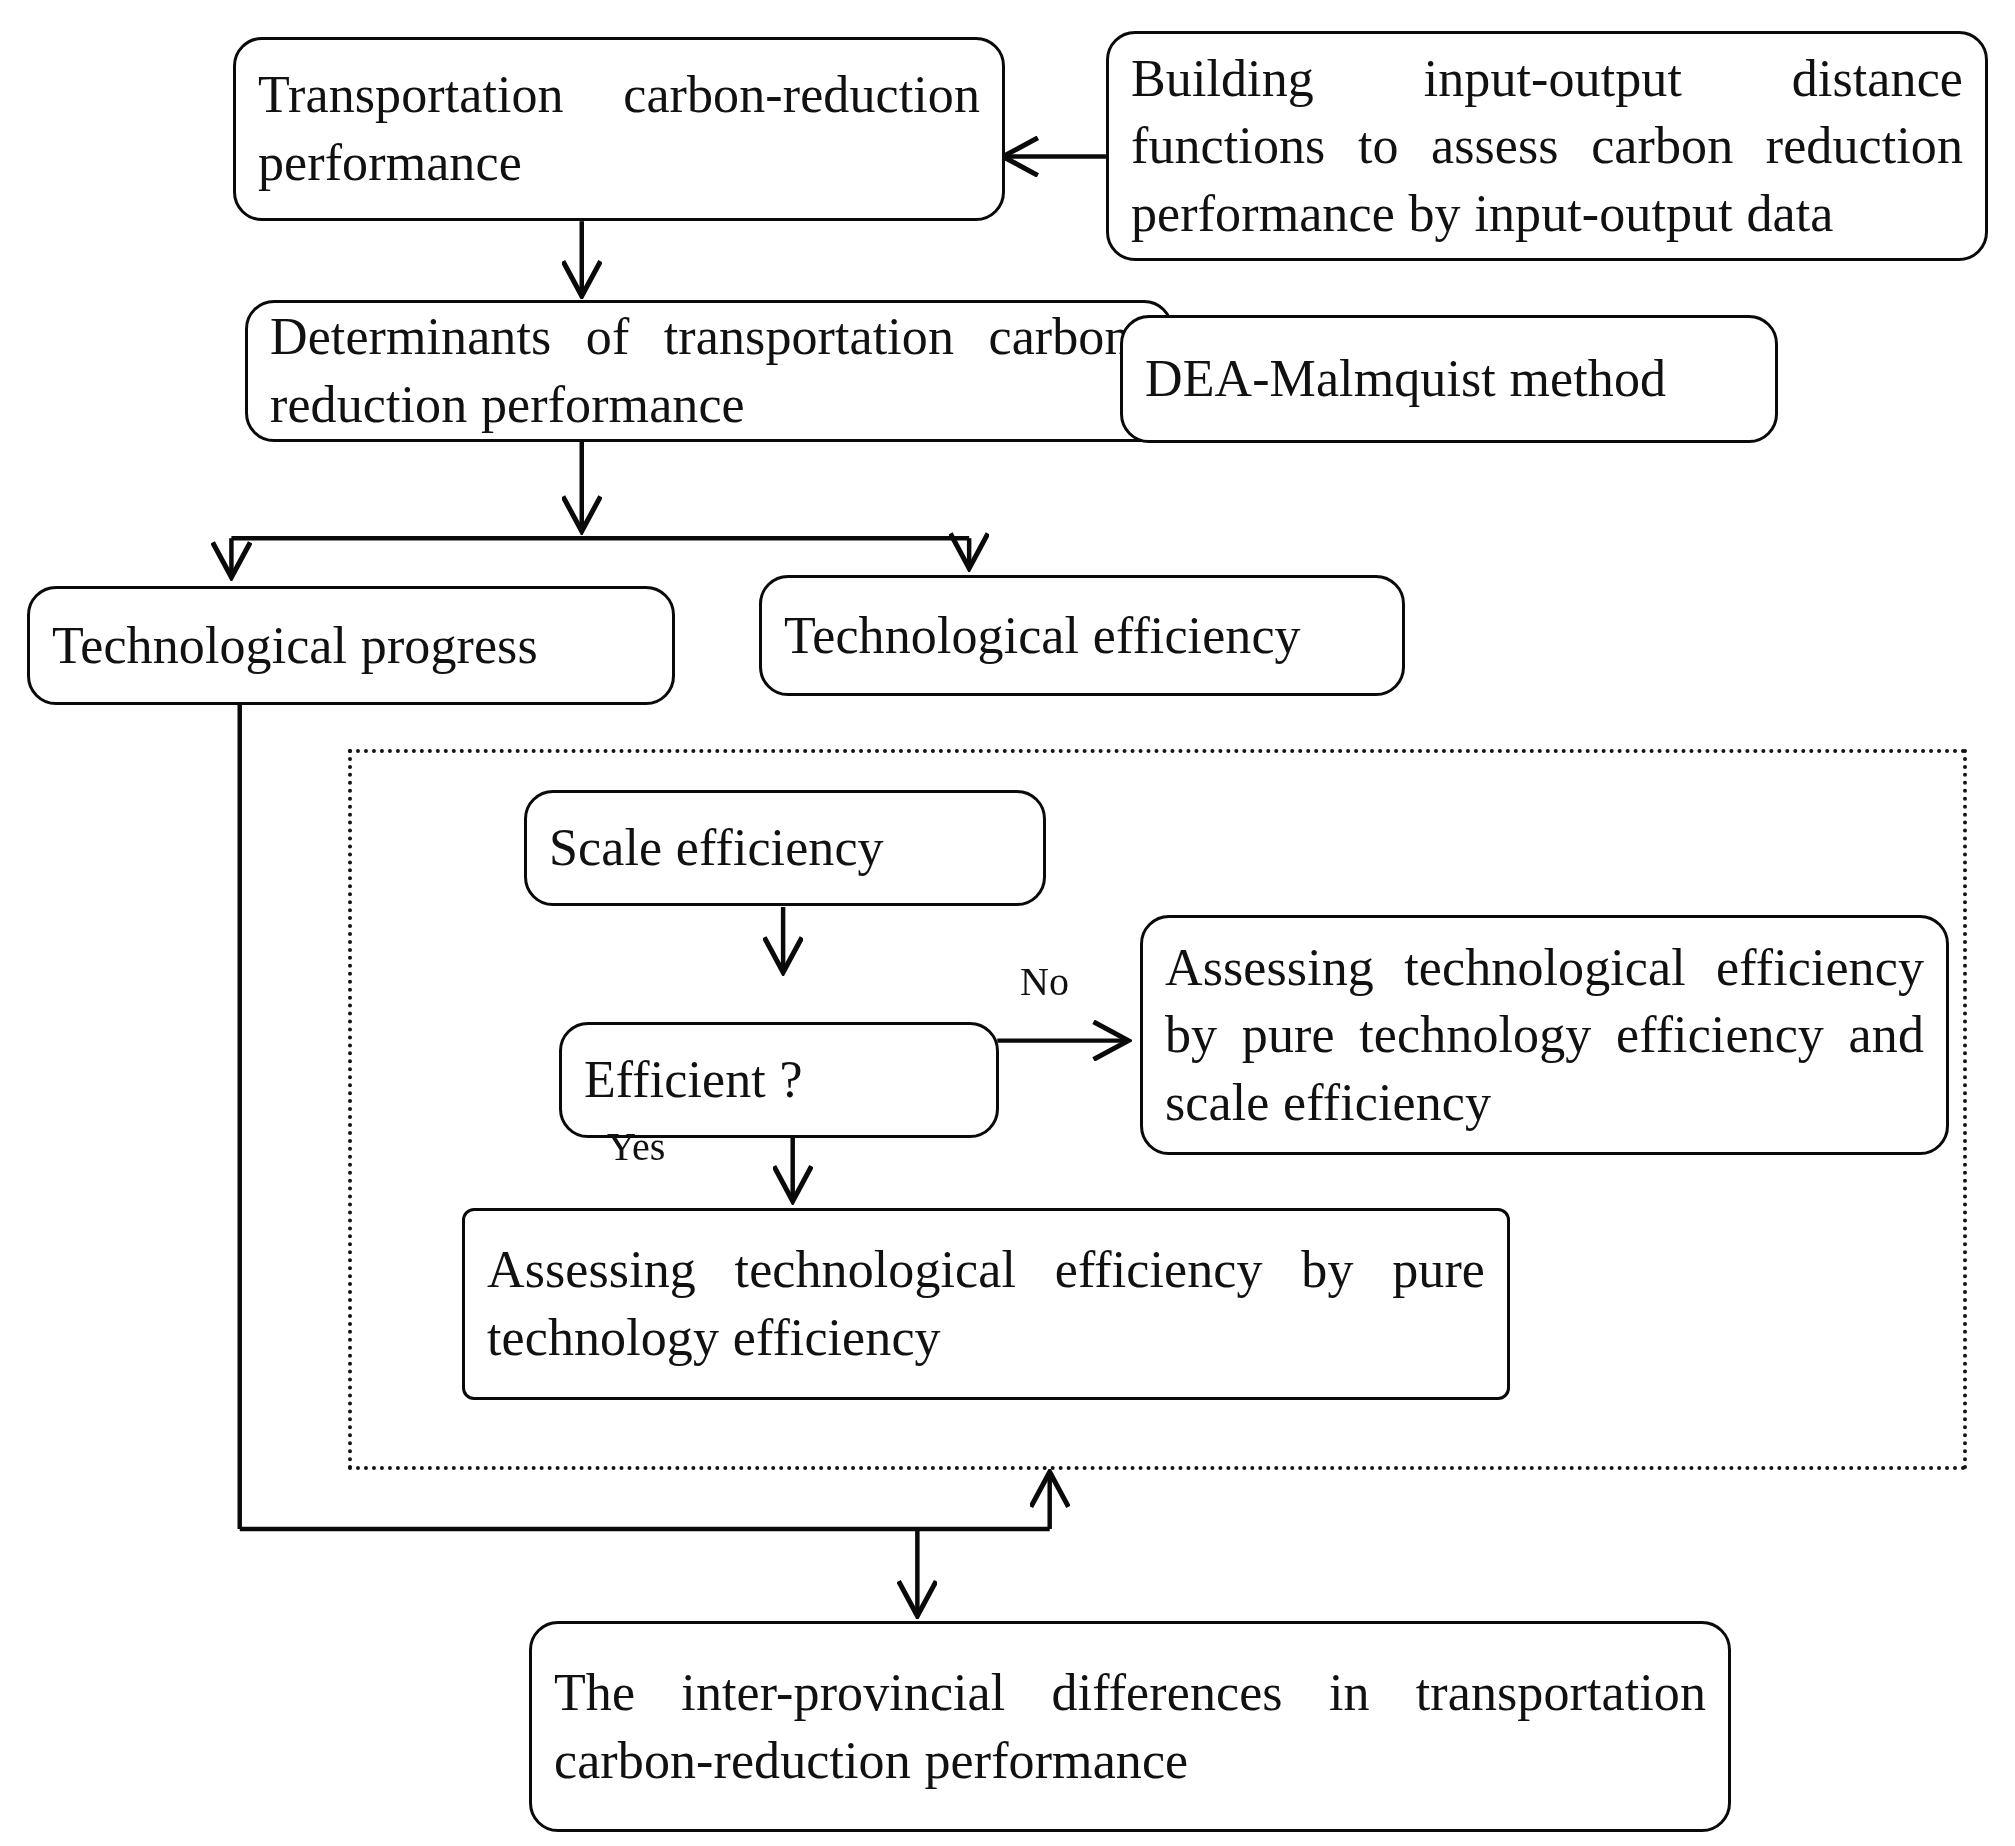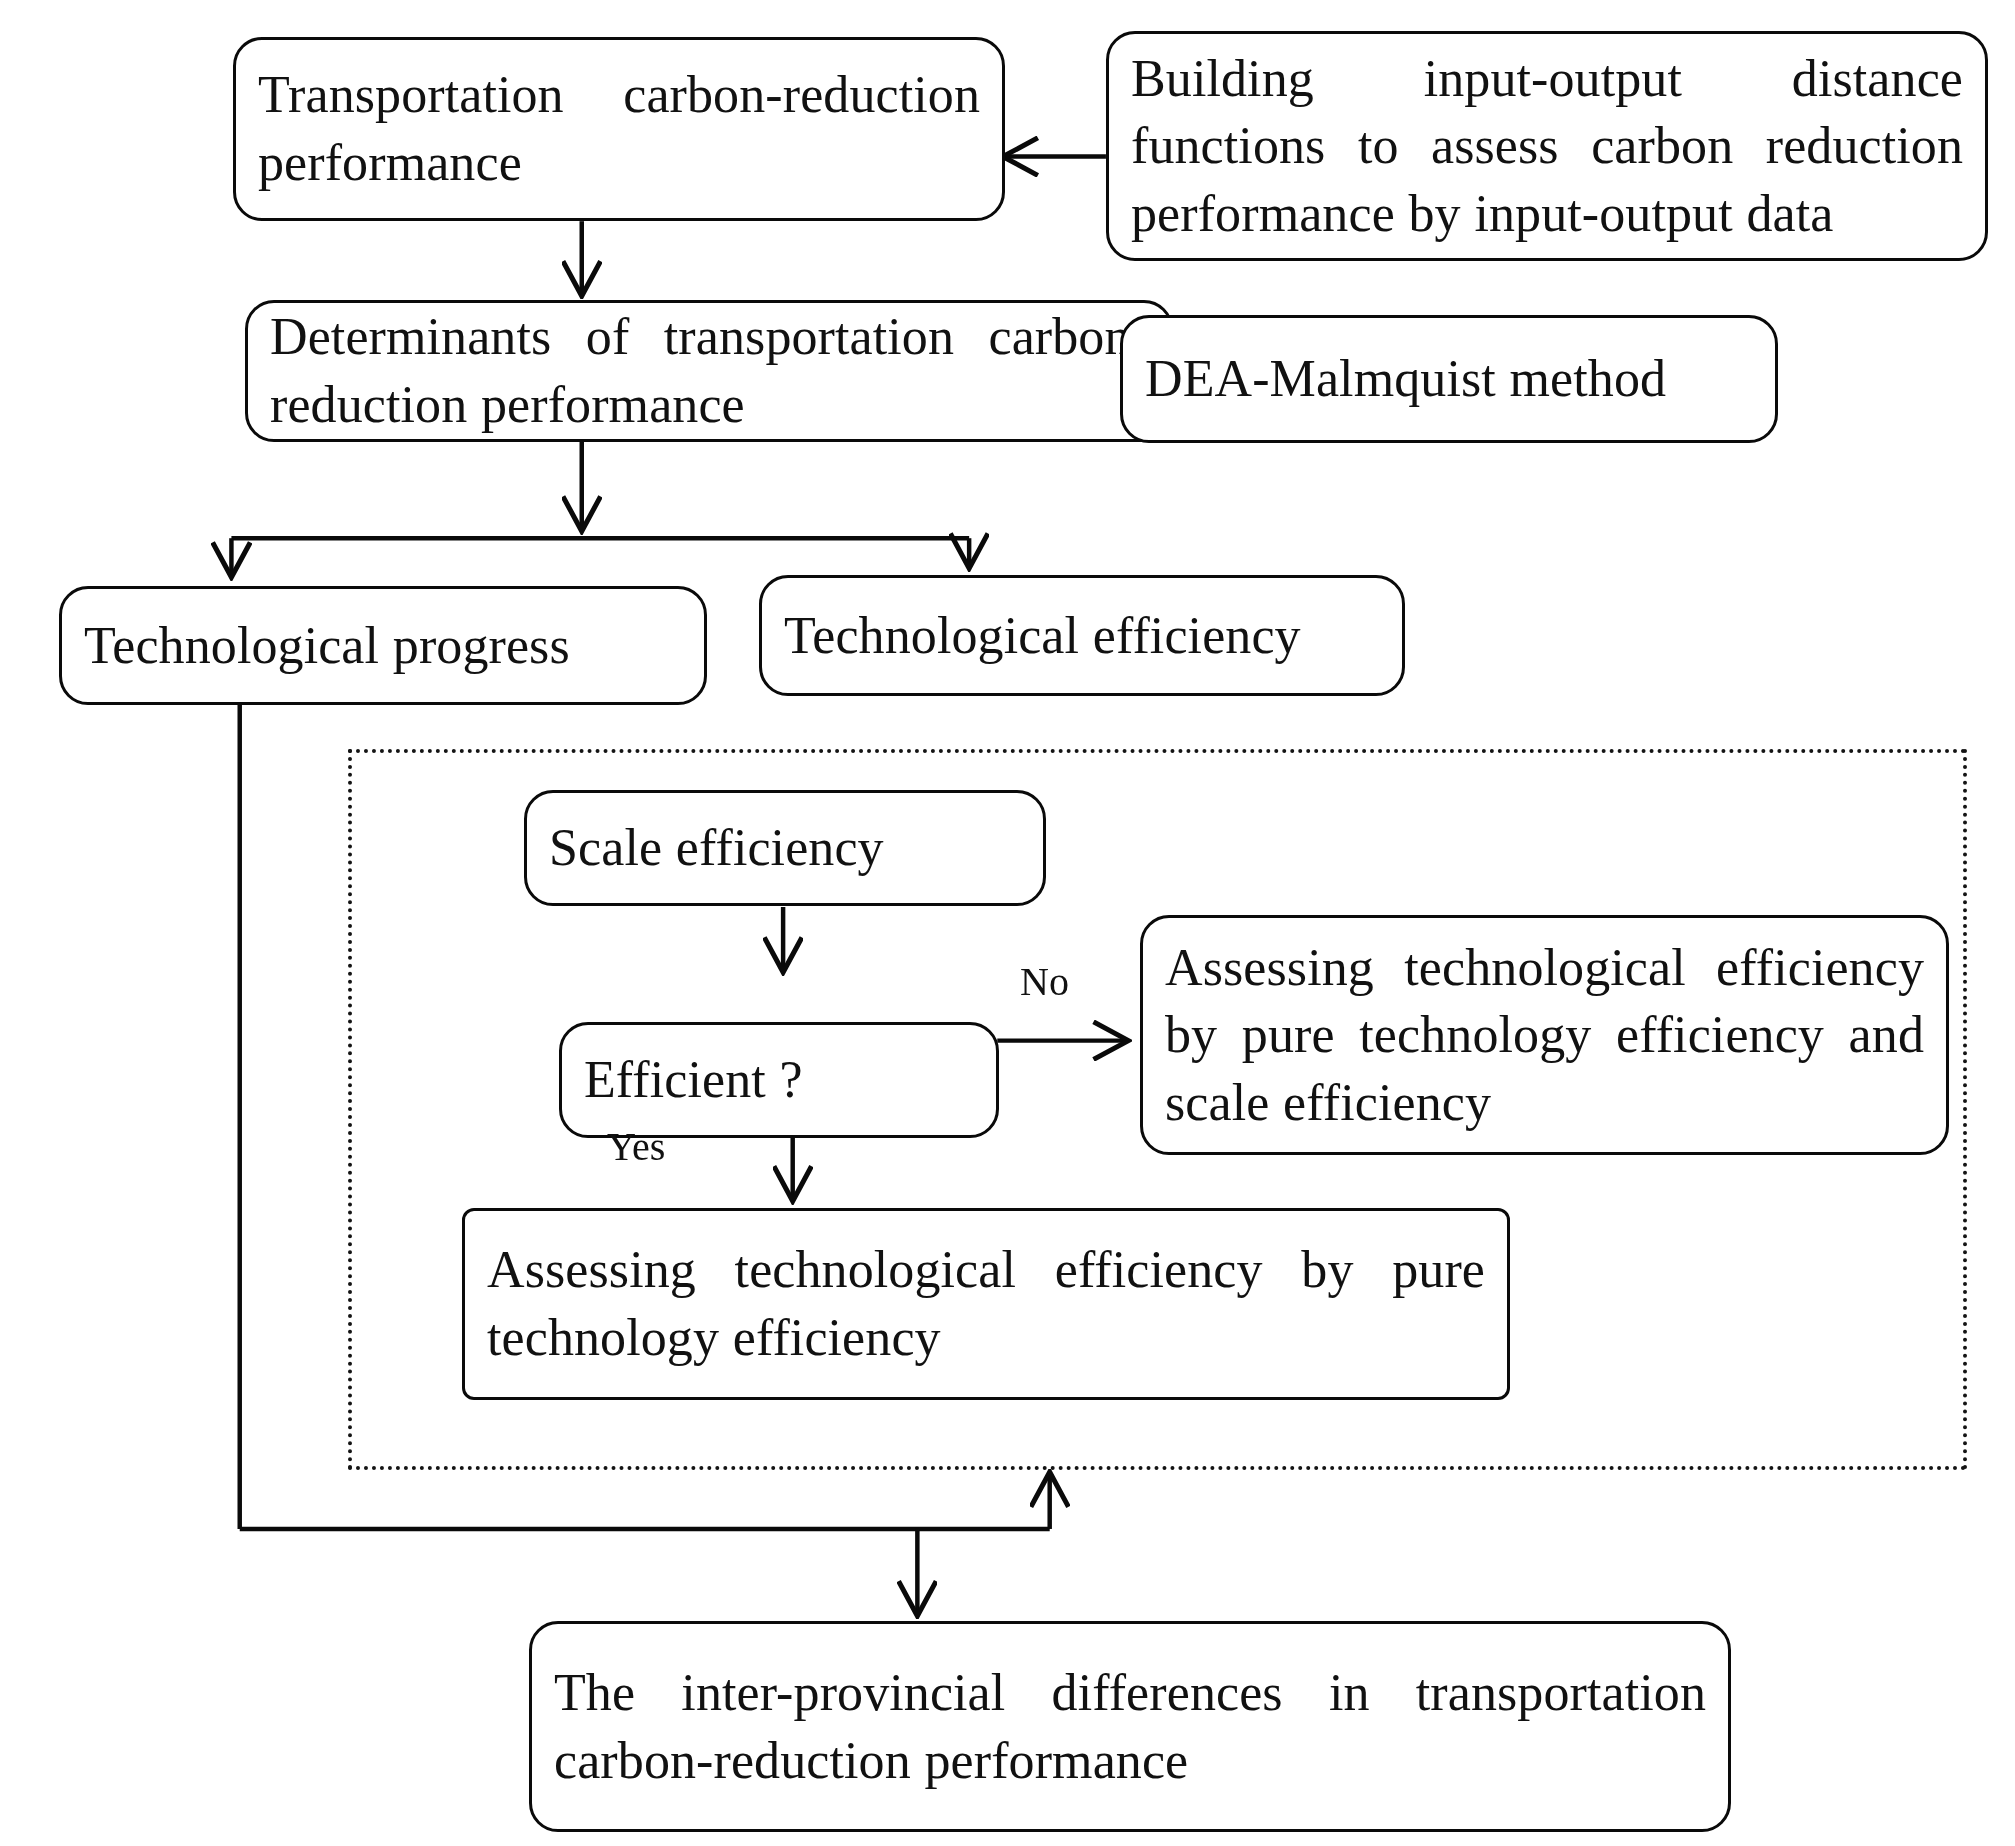--- a/index.html
+++ b/index.html
@@ -114,21 +114,21 @@
   </div>
 
   <div class="node rounded" style="left:221px; top:300px; width:928px; height:142px;margin-left:24px;">
     <span class="txt">Determinants of transportation carbon-reduction performance</span>
   </div>
 
   <div class="node rounded" style="left:1112px; top:315px; width:658px; height:128px;margin-left:8px;">
     <span class="txt nojust">DEA-Malmquist method</span>
   </div>
 
-  <div class="node rounded" style="left:27px; top:586px; width:648px; height:119px;margin-left:32px;">
+  <div class="node rounded" style="left:27px; top:586px; width:648px; height:119px;">
     <span class="txt nojust">Technological progress</span>
   </div>
 
   <div class="node rounded" style="left:759px; top:575px; width:646px; height:121px;">
     <span class="txt nojust">Technological efficiency</span>
   </div>
 
   <div class="node rounded" style="left:524px; top:790px; width:522px; height:116px;">
     <span class="txt nojust">Scale efficiency</span>
   </div>

